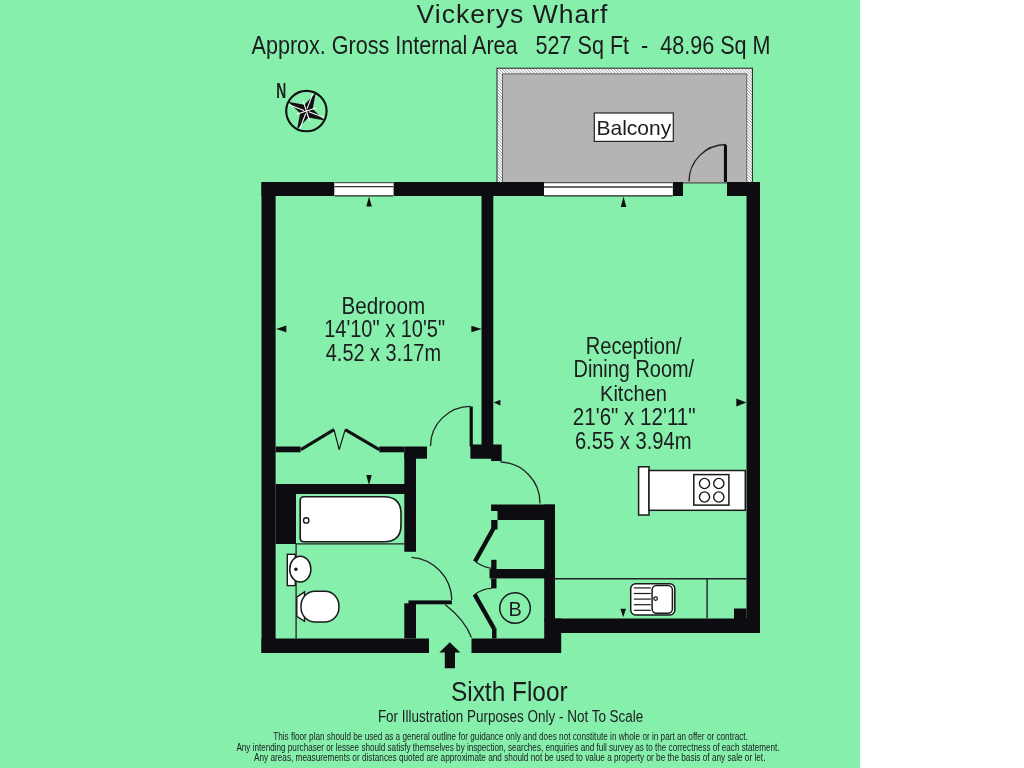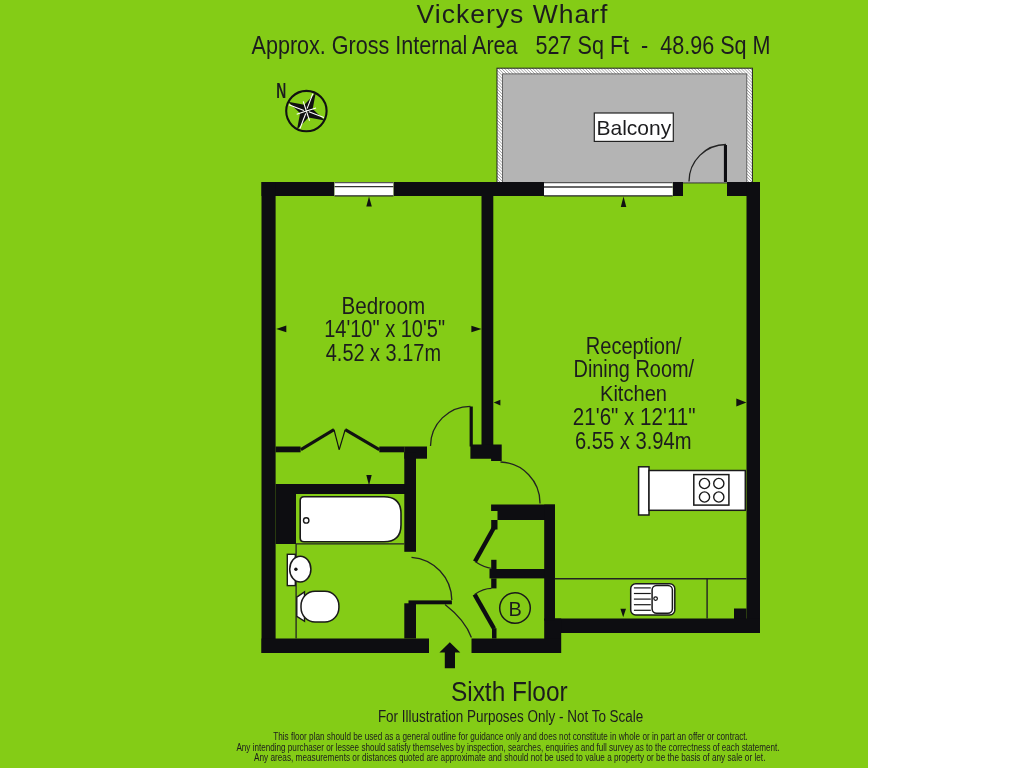--- a/index.html
+++ b/index.html
@@ -1,16 +1,16 @@
 <!DOCTYPE html>
 <html><head>
 <meta charset="utf-8">
 <style>
   html,body{margin:0;padding:0;background:#fff;}
-  #page{position:relative;width:860px;height:768px;background:#84cc16;overflow:hidden;padding-left:8px;}
+  #page{position:relative;width:860px;height:768px;background:#86efac;overflow:hidden;}
   svg{position:absolute;left:0;top:0;}
   text{font-family:"Liberation Sans", sans-serif;fill:#1c1c1e;}
 </style>
 </head>
 <body>
 <div id="page">
 <svg width="1024" height="768" viewBox="0 0 1024 768">
 <defs>
 
 <pattern id="hatch" width="2.2" height="2.2" patternUnits="userSpaceOnUse" patternTransform="rotate(-45 0 0)">

